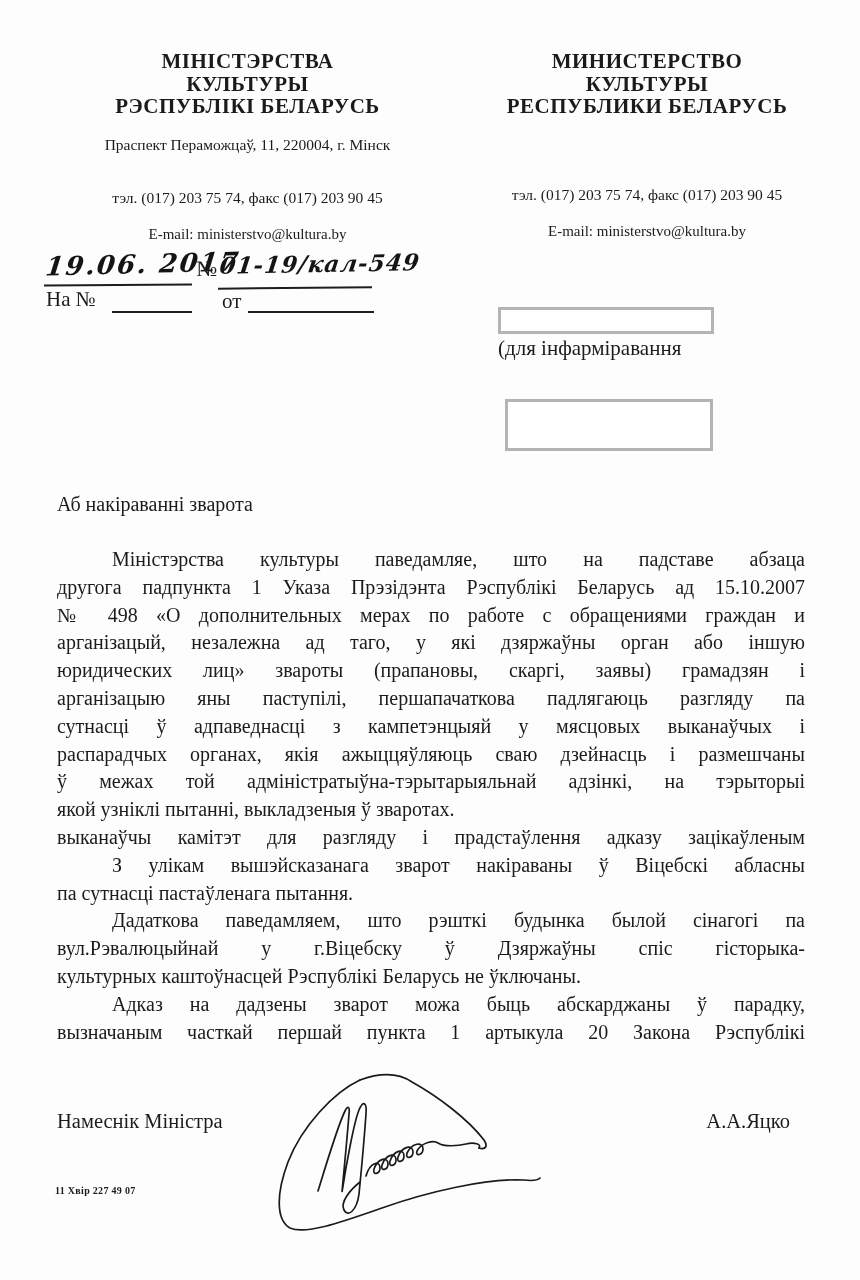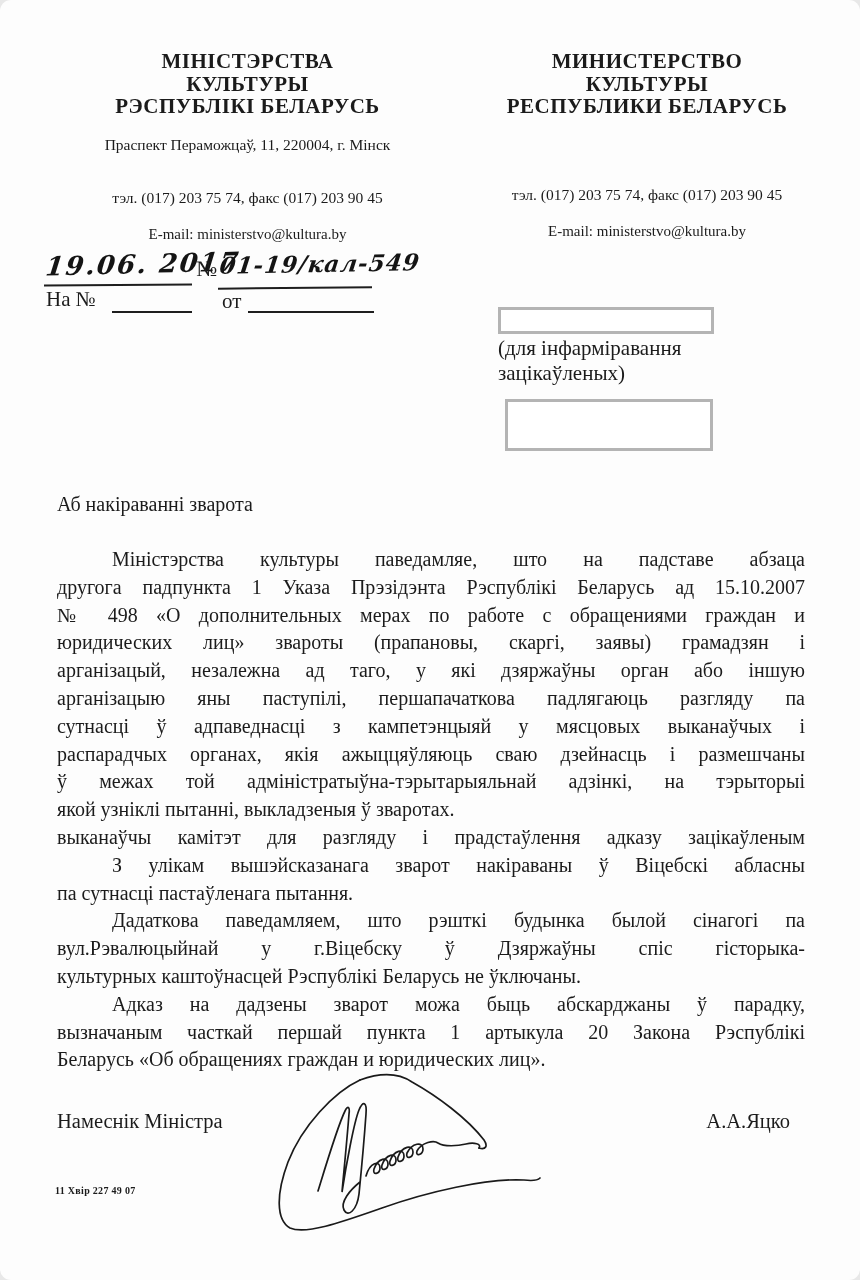--- a/index.html
+++ b/index.html
@@ -5,21 +5,20 @@
   html,body{margin:0;padding:0;}
   body{background:#e8e8e8;}
   .page{
     position:relative;
     width:860px;height:1280px;
     background:#fdfdfd;
     font-family:"Liberation Serif","DejaVu Serif",serif;
     color:#1b1b1b;
     overflow:hidden;
     margin:0 auto;
-    border-radius:11px;
   }
   
   .lh-org{
     position:absolute;top:50px;
     text-align:center;
     font-weight:bold;
     font-size:21px;line-height:22.5px;
     letter-spacing:.5px;
     white-space:nowrap;
   }
@@ -108,53 +107,51 @@
   <div class="rule r1"></div>
   <div class="rule r2"></div>
   <div class="na-label">На №</div>
   <div class="rule r3"></div>
   <div class="ot-label">от</div>
   <div class="rule r4"></div>
 
   <div class="redact b1"></div>
   <div class="note">
     <div>(для інфарміравання</div>
-    <div>зацікаўленых)</div>
   </div>
   <div class="redact b2"></div>
 
   <div class="subject">Аб накіраванні зварота</div>
 
   <div class="body-text">
       <div class="para">
         <div class="line first">Міністэрства культуры паведамляе, што на падставе абзаца</div>
         <div class="line">другога падпункта 1 Указа Прэзідэнта Рэспублікі Беларусь ад 15.10.2007</div>
         <div class="line">№ 498 «О дополнительных мерах по работе с обращениями граждан и</div>
+        <div class="line">арганізацый, незалежна ад таго, у які дзяржаўны орган або іншую</div>
         <div class="line">юридических лиц» звароты (прапановы, скаргі, заявы) грамадзян і</div>
-        <div class="line">арганізацый, незалежна ад таго, у які дзяржаўны орган або іншую</div>
         <div class="line">арганізацыю яны паступілі, першапачаткова падлягаюць разгляду па</div>
         <div class="line">сутнасці ў адпаведнасці з кампетэнцыяй у мясцовых выканаўчых і</div>
         <div class="line">распарадчых органах, якія ажыццяўляюць сваю дзейнасць і размешчаны</div>
         <div class="line">ў межах той адміністратыўна-тэрытарыяльнай адзінкі, на тэрыторыі</div>
         <div class="line last">якой узніклі пытанні, выкладзеныя ў зваротах.</div>
       </div>
       <div class="para">
         <div class="line">выканаўчы камітэт для разгляду і прадстаўлення адказу зацікаўленым</div>
         <div class="line first">З улікам вышэйсказанага зварот накіраваны ў Віцебскі абласны</div>
         <div class="line last">па сутнасці пастаўленага пытання.</div>
       </div>
       <div class="para">
         <div class="line first">Дадаткова паведамляем, што рэшткі будынка былой сінагогі па</div>
         <div class="line">вул.Рэвалюцыйнай у г.Віцебску ў Дзяржаўны спіс гісторыка-</div>
         <div class="line last">культурных каштоўнасцей Рэспублікі Беларусь не ўключаны.</div>
       </div>
       <div class="para">
         <div class="line first">Адказ на дадзены зварот можа быць абскарджаны ў парадку,</div>
         <div class="line">вызначаным часткай першай пункта 1 артыкула 20 Закона Рэспублікі</div>
-        <div class="line last">Беларусь «Об обращениях граждан и юридических лиц».</div>
       </div>
     </div>
 
   <div class="sig-title">Намеснік Міністра</div>
   <div class="sig-name">А.А.Яцко</div>
 
   <svg class="signature-svg" width="280" height="170" viewBox="0 0 280 170" fill="none">
     <g stroke="#1a1a1a" stroke-width="1.7" stroke-linecap="round" fill="none">
 
       <path d="M 98,10 C 120,2 138,4 150,12 C 175,26 205,48 222,70 C 226,76 224,80 217,78"></path>

